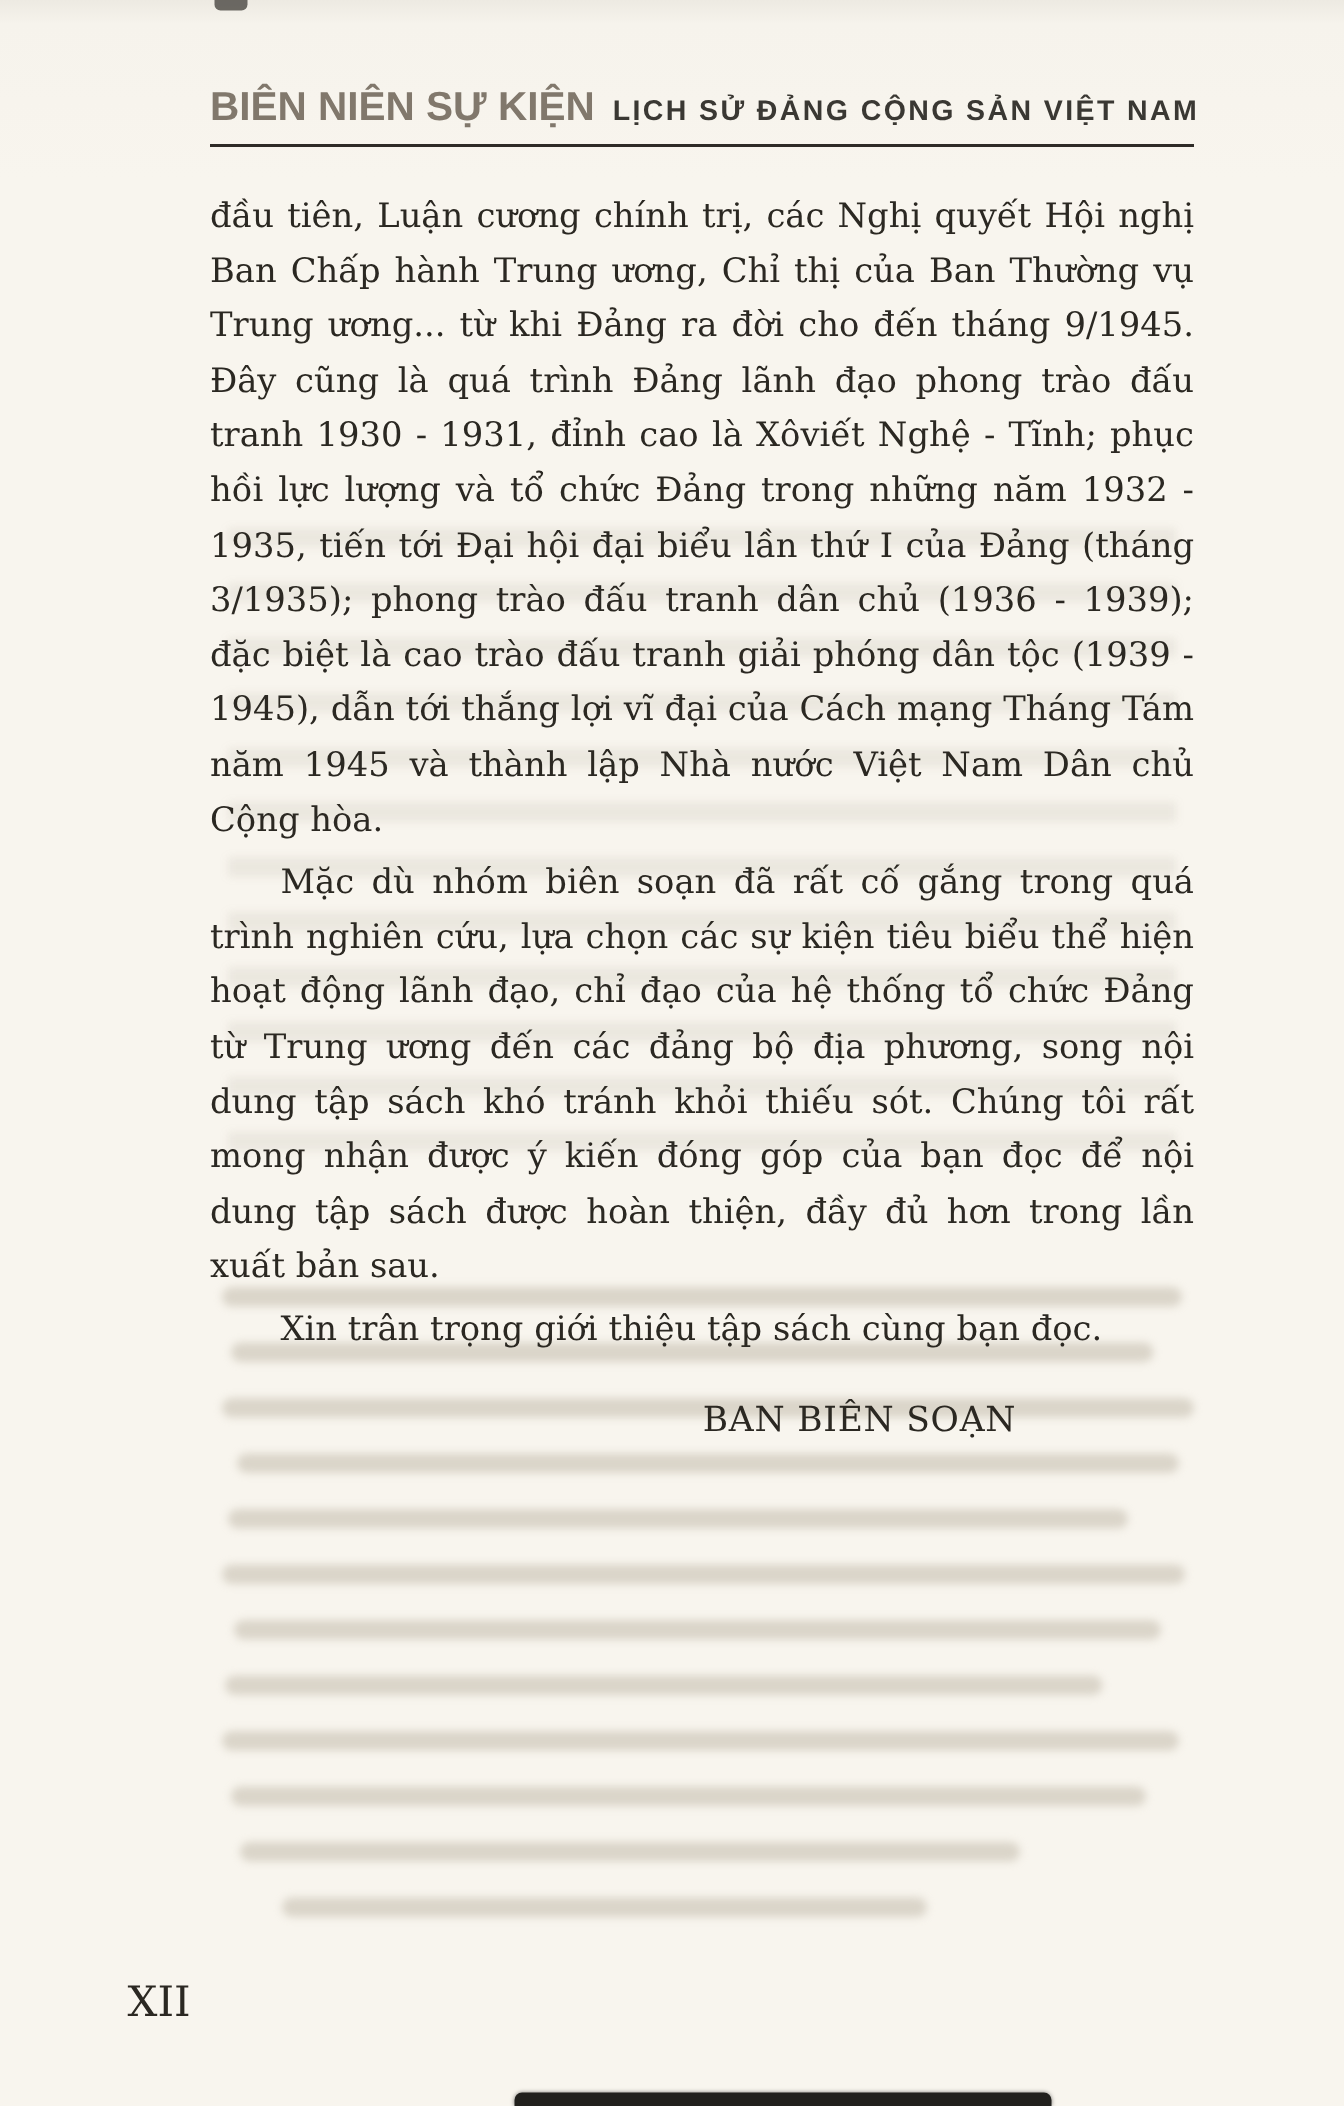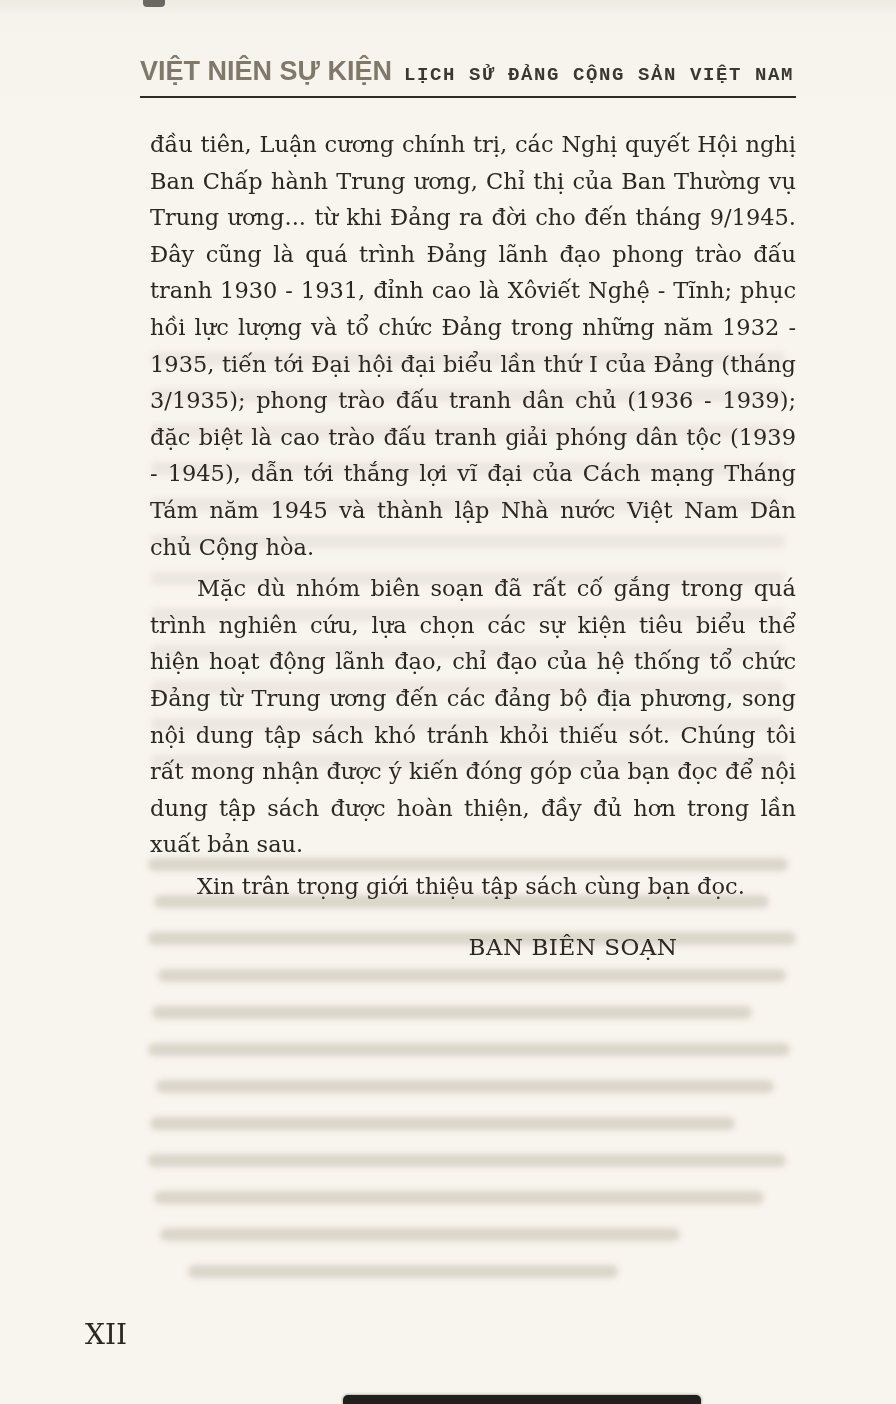--- a/index.html
+++ b/index.html
@@ -88,40 +88,40 @@
     white-space: nowrap;
   }
   .series-title {
     font-family: "Liberation Sans", sans-serif;
     font-weight: 800;
     font-size: 27px;
     letter-spacing: 0px;
     color: #81786c;
   }
   .book-title {
-    font-family: Liberation Mono, monospace;
+    font-family: Liberation Sans, sans-serif;
     font-weight: 700;
     font-size: 19px;
     letter-spacing: 1.6px;
     color: #3a3833;
   }
   .header-rule {
     height: 2px;
     background: #2e2b27;
     margin-top: 9px;
   }
   .body-text {
     margin-top: 28px;
     font-size: 22.5px;
     line-height: 36.6px;
     text-align: justify;
     color: #2b2822;
   }
   .body-text p {
-    margin: 0 0 5px 10px;
+    margin: 0 0 5px 0;
   }
   .body-text p.indent {
     text-indent: 47px;
   }
   .signoff {
     margin-top: 30px;
     width: 330px;
     margin-left: auto;
     margin-right: 58px;
     text-align: center;
@@ -166,21 +166,21 @@
     <div style="width:585px;margin-left:2px"></div>
     <div style="width:638px"></div>
     <div style="width:610px;margin-left:6px"></div>
     <div style="width:520px;margin-left:12px"></div>
     <div style="width:430px;margin-left:40px"></div>
   </div>
 
   <div class="content">
 
     <div class="header-row">
-      <span class="series-title">VIỆT NIÊN SỰ KIỆN</span>
+      <span class="series-title">BIÊN NIÊN SỰ KIỆN</span>
       <span class="book-title">LỊCH SỬ ĐẢNG CỘNG SẢN VIỆT NAM</span>
     </div>
     <div class="header-rule"></div>
 
     <div class="body-text">
       <p>đầu tiên, Luận cương chính trị, các Nghị quyết Hội nghị Ban Chấp hành Trung ương, Chỉ thị của Ban Thường vụ Trung ương... từ khi Đảng ra đời cho đến tháng 9/1945. Đây cũng là quá trình Đảng lãnh đạo phong trào đấu tranh 1930 - 1931, đỉnh cao là Xôviết Nghệ - Tĩnh; phục hồi lực lượng và tổ chức Đảng trong những năm 1932 - 1935, tiến tới Đại hội đại biểu lần thứ I của Đảng (tháng 3/1935); phong trào đấu tranh dân chủ (1936 - 1939); đặc biệt là cao trào đấu tranh giải phóng dân tộc (1939 - 1945), dẫn tới thắng lợi vĩ đại của Cách mạng Tháng Tám năm 1945 và thành lập Nhà nước Việt Nam Dân chủ Cộng hòa.</p>
       <p class="indent">Mặc dù nhóm biên soạn đã rất cố gắng trong quá trình nghiên cứu, lựa chọn các sự kiện tiêu biểu thể hiện hoạt động lãnh đạo, chỉ đạo của hệ thống tổ chức Đảng từ Trung ương đến các đảng bộ địa phương, song nội dung tập sách khó tránh khỏi thiếu sót. Chúng tôi rất mong nhận được ý kiến đóng góp của bạn đọc để nội dung tập sách được hoàn thiện, đầy đủ hơn trong lần xuất bản sau.</p>
       <p class="indent">Xin trân trọng giới thiệu tập sách cùng bạn đọc.</p>
     </div>
 

